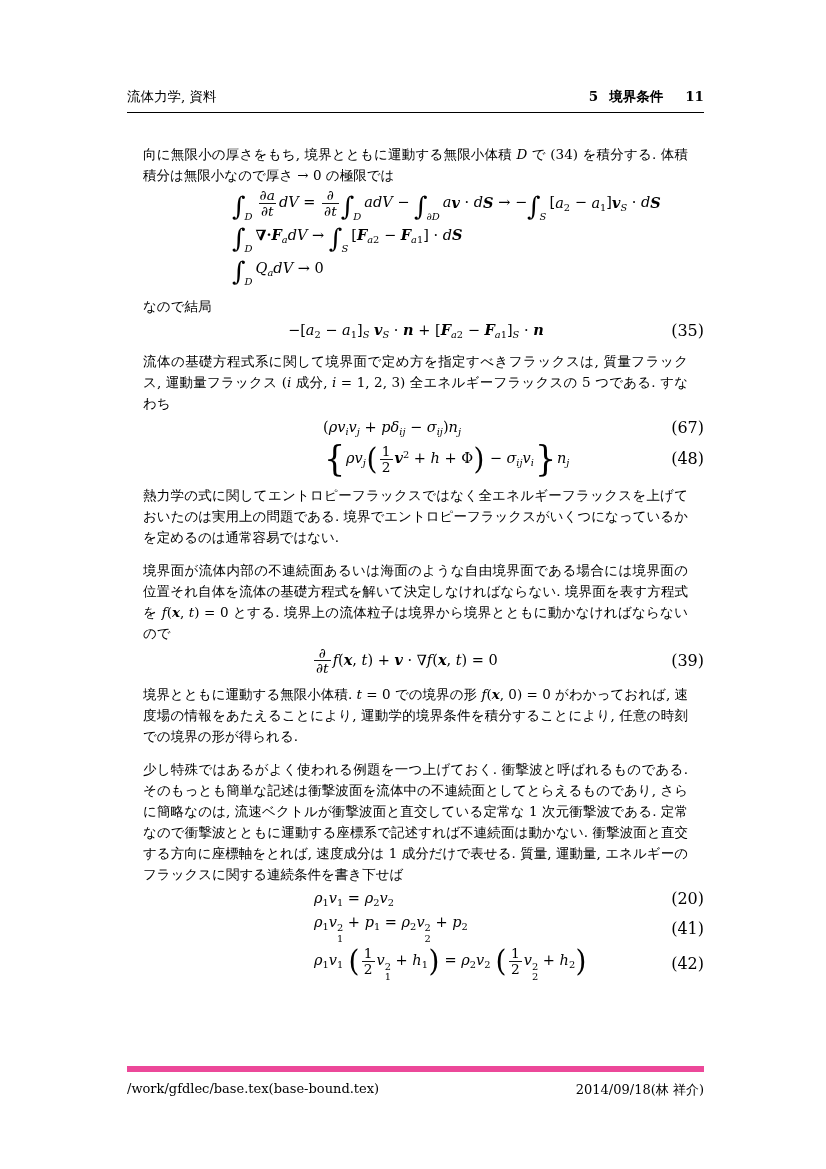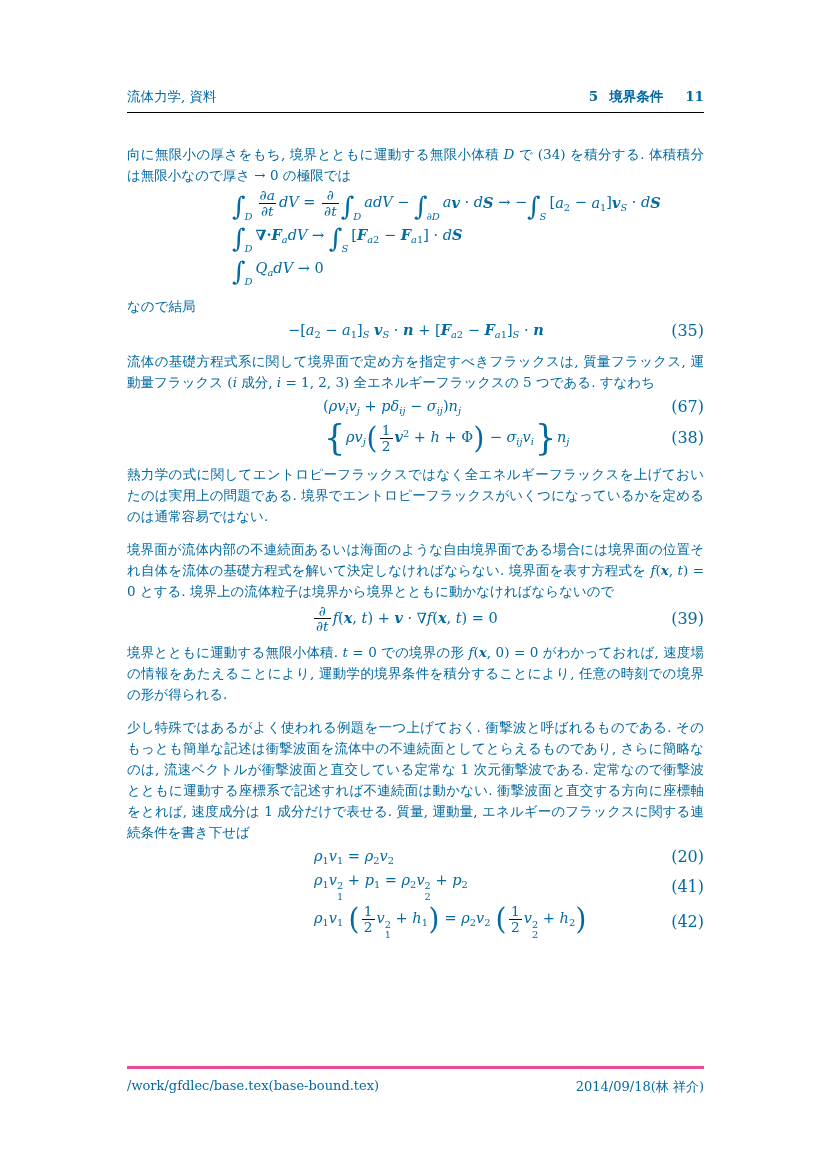--- a/index.html
+++ b/index.html
@@ -1,25 +1,25 @@
 <!DOCTYPE html>
 <html lang="ja"><head>
 <meta charset="utf-8">
 <style>
   *{box-sizing:border-box}
   html,body{margin:0;padding:0;background:#fff}
-  .page{position:relative;width:826px;height:1169px;background:#fff;color:#0369a1;
+  .page{position:relative;width:826px;height:1169px;background:#fff;color:#000000;
         font-family:"DejaVu Serif","Liberation Serif",serif;overflow:hidden}
   .content{position:absolute;left:127px;top:88px;width:577px}
   .hd{display:flex;justify-content:space-between;align-items:baseline;
       border-bottom:1px solid #000;padding-bottom:8px;font-size:13.5px;line-height:1.2}
   .hd-right{display:flex;align-items:baseline;gap:22px;font-weight:700}
   .hd-sec{display:flex;gap:11px}
   .main{margin-top:31px;font-size:13.5px;line-height:21px;text-align:justify}
-  .para{margin:0 0 12px}
+  .para{margin:0 16px 12px}
   .tight{margin-bottom:2px}
   .eqgroup{margin:2px 0 8px}
   .eqline{display:flex;align-items:center;min-height:24px;margin:2px 0;
           font-size:14.5px;line-height:1.25;text-align:left}
   .eg-g1 .eqline{padding-left:105px}
   .eg-g2 .eqline{padding-left:161px}
   .eg-g3 .eqline{padding-left:196px}
   .eg-g4 .eqline{padding-left:185px}
   .eg-g5 .eqline{padding-left:187px}
   .eqmath{white-space:nowrap}
@@ -32,21 +32,21 @@
   .fn{padding:0 2px}
   .fd{border-top:1px solid #141414;padding:0 2px}
   .intw{display:inline-block;white-space:nowrap}
   .intg{font-size:26px;line-height:1;vertical-align:-7px;display:inline-block}
   .isub{font-size:10px;vertical-align:-12px;margin-left:-1px;margin-right:3px}
   .sb{font-size:68%;vertical-align:-0.32em}
   .sp{font-size:68%;vertical-align:0.5em}
   .ss{display:inline-flex;flex-direction:column;align-items:flex-start;
       vertical-align:-0.42em;font-size:68%;line-height:1.05}
   .big{display:inline-block;vertical-align:middle;line-height:.95;font-weight:400;transform:scaleX(.92)}
-  .ft{position:absolute;left:127px;top:1066px;width:577px;border-top:3px solid #ec4899;
+  .ft{position:absolute;left:127px;top:1066px;width:577px;border-top:6px solid #ec4899;
       padding-top:9px;display:flex;justify-content:space-between;font-size:13px}
 </style>
 </head>
 <body>
 
 <div class="page">
   <div class="content">
 
     <header class="hd">
       <span>流体力学, 資料</span>
@@ -89,21 +89,21 @@
       <div class="eqgroup eg-g3">
           <div class="eqline">
             <span class="eqmath"><span><span>(</span></span><span><span class="it">ρ</span></span><span><span class="it">v</span><span class="sb"><span><span class="it">i</span></span></span></span><span><span class="it">v</span><span class="sb"><span><span class="it">j</span></span></span></span><span><span> + </span></span><span><span class="it">p</span></span><span><span class="it">δ</span><span class="sb"><span><span class="it">ij</span></span></span></span><span><span> − </span></span><span><span class="it">σ</span><span class="sb"><span><span class="it">ij</span></span></span></span><span><span>)</span></span><span><span class="it">n</span><span class="sb"><span><span class="it">j</span></span></span></span></span>
             <span class="eqnum">(67)</span>
           </div>
           <div class="eqline">
             <span class="eqmath"><span class="big" style="font-size: 2.5em;">{</span><span><span class="it">ρ</span></span><span><span class="it">v</span><span class="sb"><span><span class="it">j</span></span></span></span><span class="big" style="font-size: 2.1em;">(</span><span class="frac">
                 <span class="fn"><span>1</span></span>
                 <span class="fd"><span>2</span></span>
               </span><span><span class="bi">v</span><span class="sp"><span>2</span></span></span><span><span> + </span></span><span><span class="it">h</span></span><span><span> + Φ</span></span><span class="big" style="font-size: 2.1em;">)</span><span><span> − </span></span><span><span class="it">σ</span><span class="sb"><span><span class="it">ij</span></span></span></span><span><span class="it">v</span><span class="sb"><span><span class="it">i</span></span></span></span><span class="big" style="font-size: 2.5em;">}</span><span><span class="it">n</span><span class="sb"><span><span class="it">j</span></span></span></span></span>
-            <span class="eqnum">(38)</span>
+            <span class="eqnum">(48)</span>
           </div>
         </div>
       <p class="para"><span>熱力学の式に関してエントロピーフラックスではなく全エネルギーフラックスを上げておいたのは実用上の問題である. 境界でエントロピーフラックスがいくつになっているかを定めるのは通常容易ではない.</span></p>
       <p class="para tight"><span>境界面が流体内部の不連続面あるいは海面のような自由境界面である場合には境界面の位置それ自体を流体の基礎方程式を解いて決定しなければならない. 境界面を表す方程式を </span><span><span class="it">f</span></span><span>(</span><span><span class="bi">x</span></span><span>, </span><span><span class="it">t</span></span><span>) = 0 とする. 境界上の流体粒子は境界から境界とともに動かなければならないので</span></p>
       <div class="eqgroup eg-g4">
           <div class="eqline">
             <span class="eqmath"><span class="frac">
                 <span class="fn"><span><span class="it">∂</span></span></span>
                 <span class="fd"><span><span class="it">∂t</span></span></span>
               </span><span><span class="it">f</span></span><span><span>(</span></span><span><span class="bi">x</span></span><span><span>, </span></span><span><span class="it">t</span></span><span><span>) + </span></span><span><span class="bi">v</span></span><span><span> · ∇</span></span><span><span class="it">f</span></span><span><span>(</span></span><span><span class="bi">x</span></span><span><span>, </span></span><span><span class="it">t</span></span><span><span>) = 0</span></span></span>

